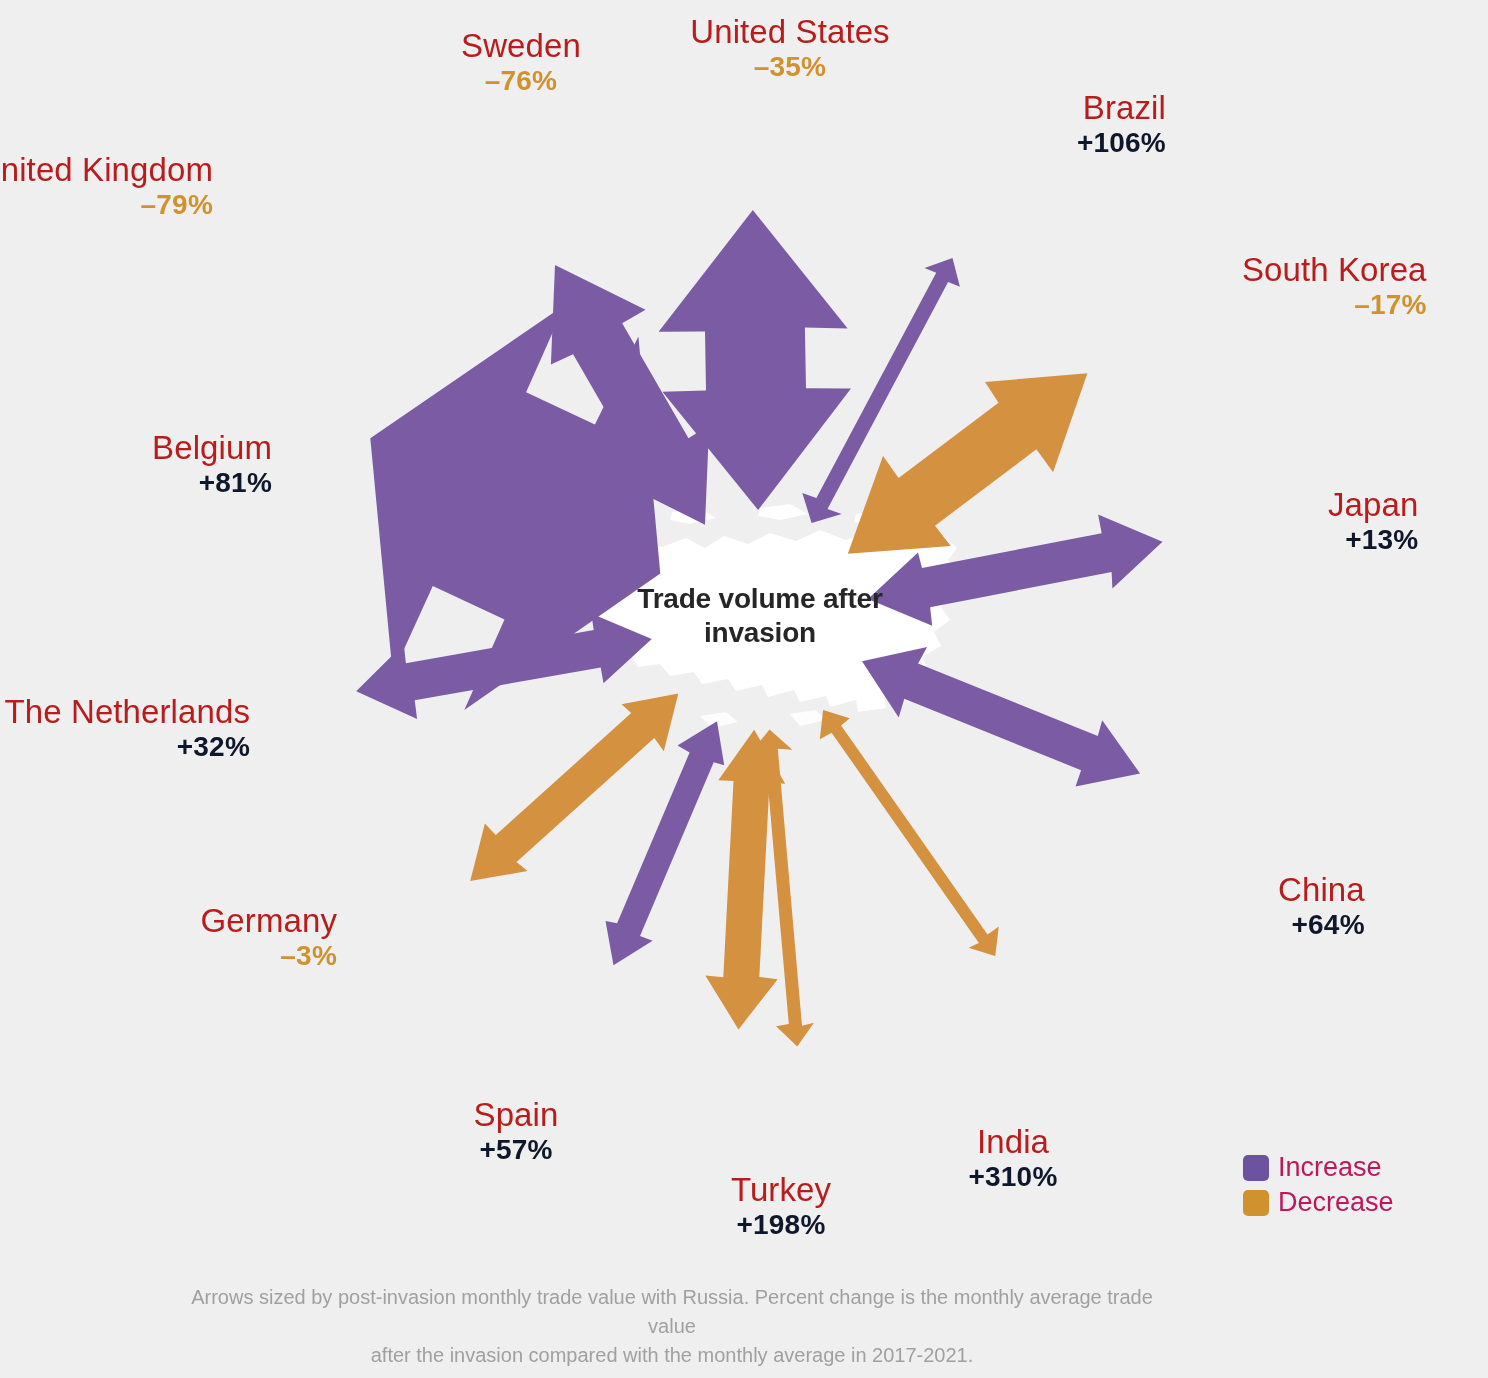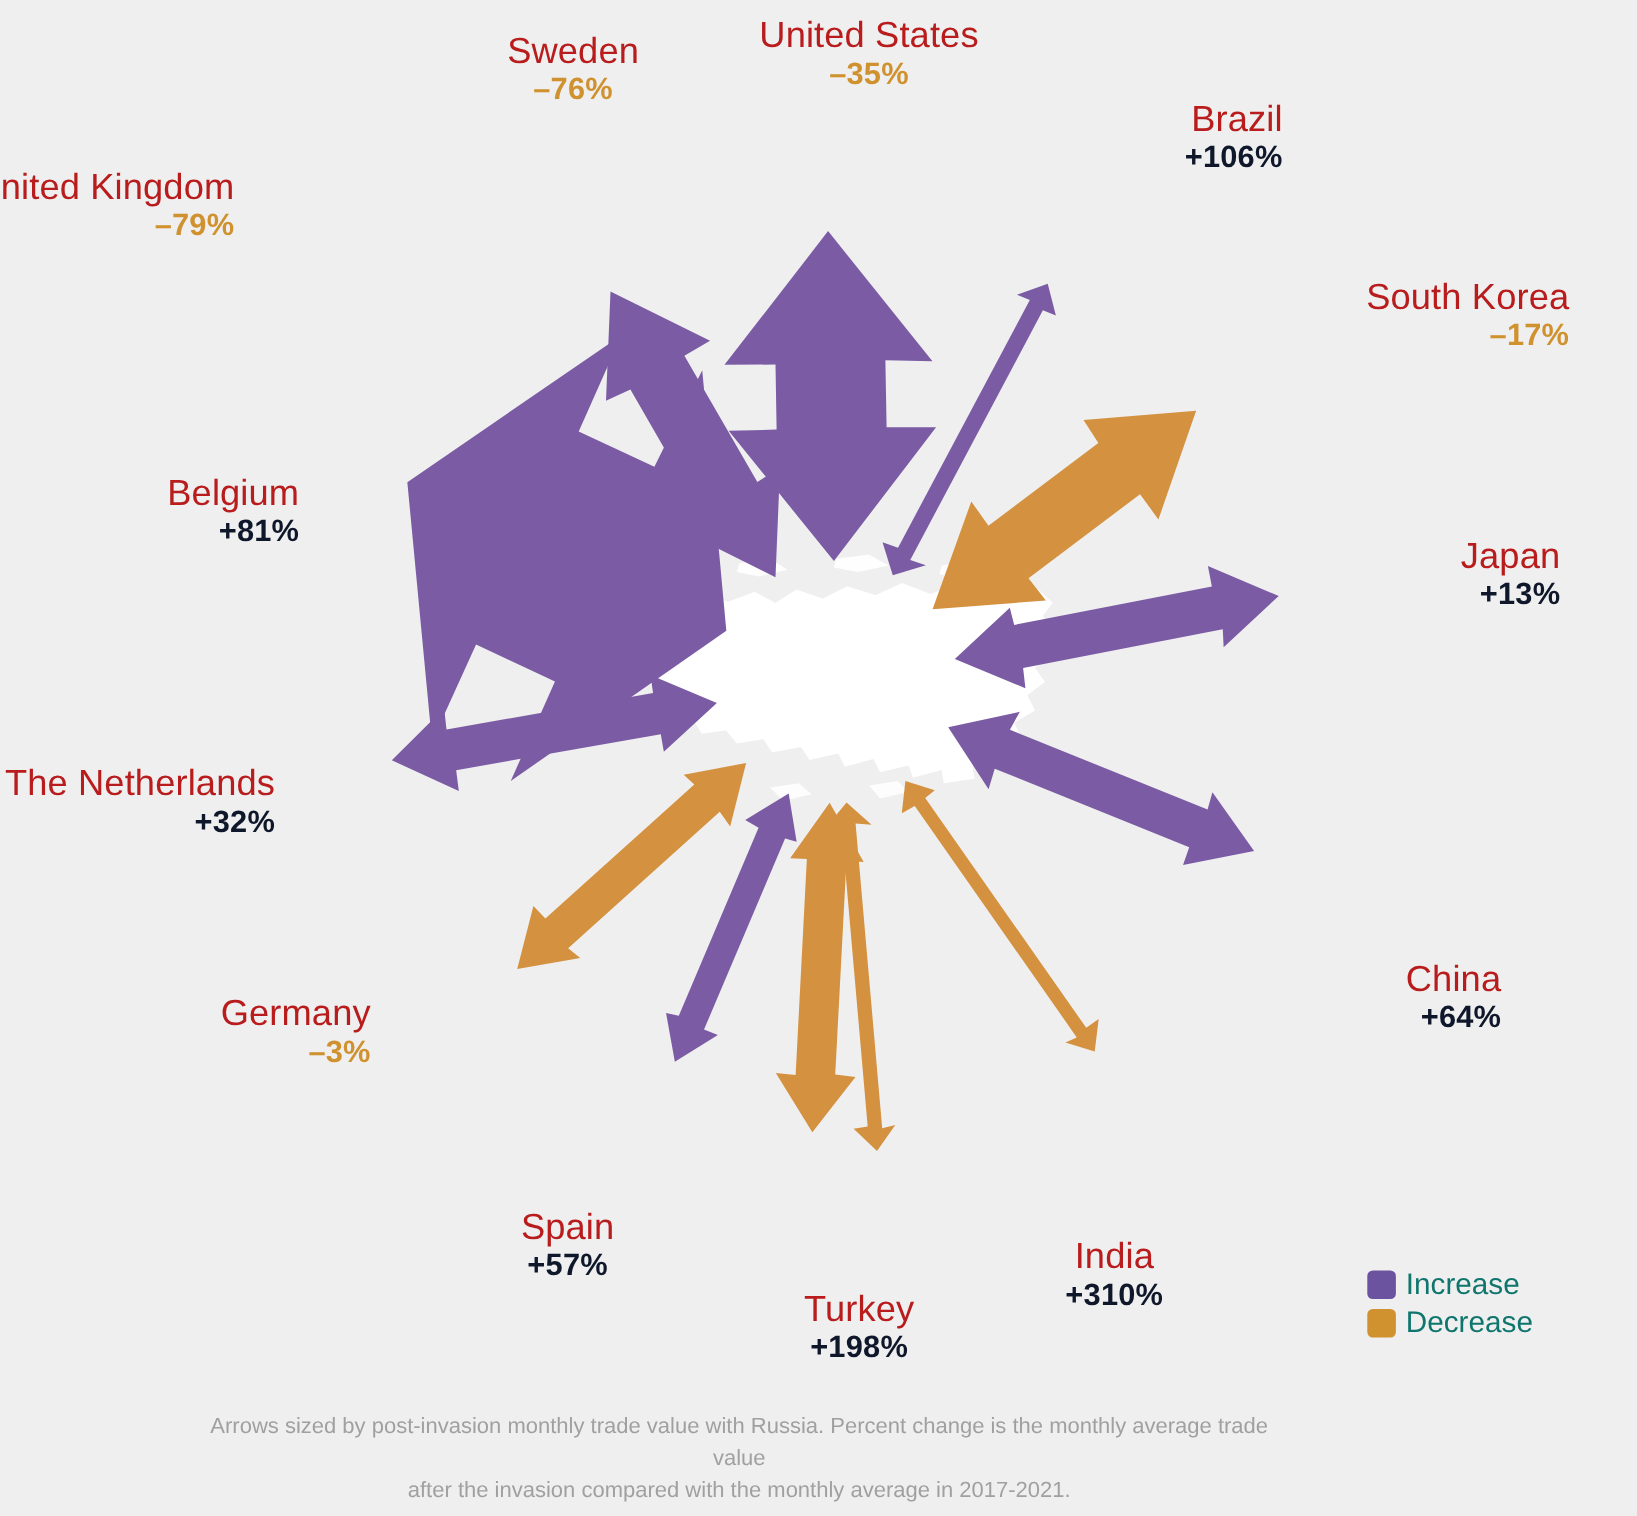--- a/index.html
+++ b/index.html
@@ -74,21 +74,21 @@
     margin-bottom: 4px;
   }
   .swatch {
     width: 26px; height: 26px;
     border-radius: 5px;
     margin-right: 9px;
     flex: 0 0 auto;
   }
   .legend-text {
     font-size: 27px;
-    color: #0f766e;
+    color: #be185d;
   }
   #caption {
     position: absolute;
     left: 0;
     top: 1283px;
     width: 1344px;
     text-align: center;
     font-size: 20px;
     color: #a0a0a0;
     line-height: 1.45;
@@ -136,20 +136,24 @@
         <polygon points="660.3,573.5 464.3,710.0 504.5,619.5 432.8,586.0 392.7,674.1 370.3,438.3 565.0,304.7 526.1,392.3 594.9,424.4 638.4,336.5" fill="#7b5ca4"></polygon>
         <polygon points="705.0,524.7 614.8,479.7 638.5,467.6 573.1,354.2 550.9,364.4 555.0,264.9 645.5,309.8 622.2,323.3 688.5,438.2 709.1,425.3" fill="#7b5ca4"></polygon>
         <polygon points="758.1,510.0 662.4,391.7 706.0,390.5 705.0,331.4 658.6,331.7 752.8,210.1 847.7,328.4 804.9,327.4 806.0,388.3 851.0,388.4" fill="#7b5ca4"></polygon>
         <polygon points="811.6,522.9 802.3,493.0 816.4,497.9 936.2,272.7 924.5,268.0 952.5,258.0 959.9,286.8 948.1,282.1 827.5,509.0 841.7,513.9" fill="#7b5ca4"></polygon>
         <polygon points="847.8,553.8 883.0,455.9 898.6,478.0 998.5,402.7 985.0,381.9 1087.4,373.3 1053.1,472.2 1036.4,449.3 935.0,525.7 950.8,545.9" fill="#d4913f"></polygon>
         <polygon points="868.0,599.0 918.0,552.4 922.0,568.1 1101.7,533.2 1098.1,514.6 1162.5,541.8 1112.4,588.4 1111.6,572.0 930.1,607.3 932.2,625.7" fill="#7b5ca4"></polygon>
         <polygon points="862.0,661.2 927.1,647.1 918.1,663.4 1097.8,736.0 1102.2,720.3 1140.1,773.6 1075.5,786.4 1081.1,770.2 904.3,698.8 898.7,717.4" fill="#7b5ca4"></polygon>
       </g>
   </svg>
 
+  <div id="center-label">
+    <span>Trade volume</span>
+    <span>after invasion</span>
+  </div>
 
   <div id="label-layer">
       <div class="label al-right" style="left: auto; top: 152px; right: 1275px;">
         <span class="country">United Kingdom</span>
         <span class="pct dec">–79%</span>
       </div>
       <div class="label al-center" style="left: 521px; top: 28px; transform: translateX(-50%);">
         <span class="country">Sweden</span>
         <span class="pct dec">–76%</span>
       </div>

